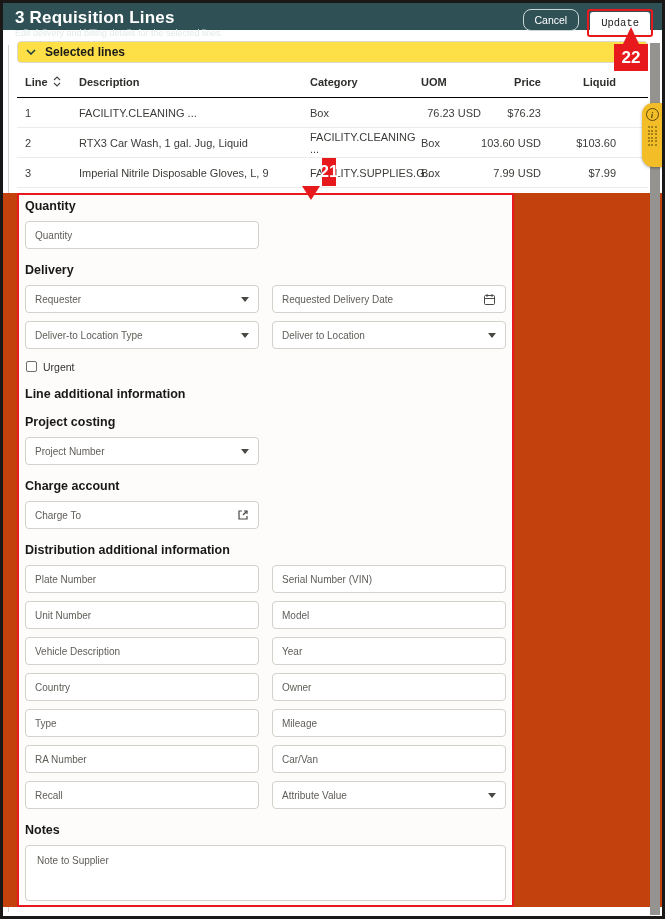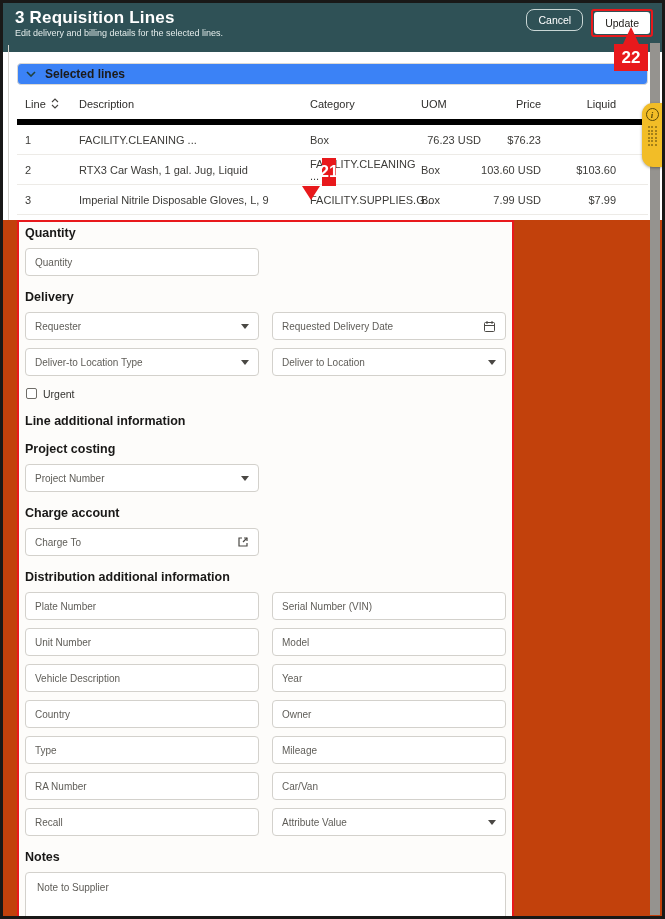--- a/index.html
+++ b/index.html
@@ -2,46 +2,46 @@
 <html><head>
 <meta charset="utf-8">
 <style>
   html,body { margin:0; padding:0; background:#e9e9e9; }
   .frame {
     width:665px; height:919px; box-sizing:border-box;
     border:3px solid #191817; position:relative; background:#fff;
     font-family:"Liberation Sans","DejaVu Sans",sans-serif; overflow:hidden;
   }
   
-  .app-header { height:49px; background:#2f5156; color:#fff; padding:5px 12px 0 12px; box-sizing:border-box; position:relative; }
+  .app-header { height:27px; background:#2f5156; color:#fff; padding:5px 12px 0 12px; box-sizing:border-box; position:relative; }
   .app-title { font-size:17px; font-weight:bold; letter-spacing:.2px; line-height:19px; }
   .app-subtitle { font-size:9px; margin-top:1px; color:#e3ebea; }
   .header-actions { position:absolute; top:6px; right:9px; display:flex; gap:8px; align-items:flex-start; }
   .btn-cancel { background:transparent; color:#fff; border:1px solid #c9d6d5; border-radius:8px; font-size:10.5px; padding:4px 11px; font-family:inherit; cursor:pointer; }
-  .update-outline { border:2px solid #e8191c; padding:1px; border-radius:3px; line-height:0; }
+  .update-outline { border:2px solid #e8191c; padding:1px; border-radius:3px; line-height:0;font-family:Liberation Mono, monospace; }
   .btn-update { background:#fff; color:#24221f; border:0; border-radius:3px; font-size:10.5px; padding:5px 11px; font-family:inherit; cursor:pointer; }
   
   .vline-left { position:absolute; left:5px; top:42px; bottom:4px; width:1px; background:#d6d4cf; }
   .scroll-strip { position:absolute; right:2px; top:40px; bottom:1px; width:10px; background:#95938f; z-index:1; }
   
   .gl-widget { position:absolute; right:0; top:100px; width:20px; height:64px; background:#f2bd27;
     border-radius:11px 0 0 11px; z-index:6; box-shadow:0 1px 3px rgba(0,0,0,.35);
     display:flex; flex-direction:column; align-items:center; padding-top:5px; box-sizing:border-box; }
   .gl-info { width:13px; height:13px; border-radius:50%; border:1.5px solid #5c4a08; color:#5c4a08;
     font-size:9px; font-weight:bold; font-style:italic; display:flex; align-items:center; justify-content:center;
     box-sizing:border-box; font-family:"Liberation Serif",serif; }
   .gl-dots { margin-top:5px; display:grid; grid-template-columns:repeat(3,1fr); gap:1.5px; }
   .gl-dots i { width:2px; height:2px; border-radius:50%; background:#8a6d14; display:block; }
   
   .section-head { margin:11px 14px 0; height:22px; border:1px solid #dbd9d4; border-radius:4px;
-    display:flex; align-items:center; gap:9px; padding:0 8px; box-sizing:border-box; background:#3b82f6; position:relative; z-index:2; }
+    display:flex; align-items:center; gap:9px; padding:0 8px; box-sizing:border-box; background:#fde047; position:relative; z-index:2; }
   .section-title { font-weight:bold; font-size:12px; color:#1c1b1a; }
   .table { margin:0 14px; }
   .thead,.trow { display:grid; grid-template-columns:54px 231px 111px 60px 60px 75px; padding:0 8px; align-items:center; }
-  .thead { height:31px; font-size:11px; font-weight:normal; color:#2e2d2b; border-bottom:6px solid #000000; margin-top:3px; }
+  .thead { height:31px; font-size:11px; font-weight:bold; color:#2e2d2b; border-bottom:1px solid #000000; margin-top:3px; }
   .trow { height:29px; font-size:11px; color:#3c3b38; border-bottom:1px solid #edebe7; }
   .col-price,.col-amount { text-align:right; }
   .line-h { display:flex; align-items:center; gap:5px; }
   
   .form-region { position:relative; background:#c2410c; margin-top:5px; height:714px; }
   .form-box { position:relative; margin-left:14px; width:497px; box-sizing:border-box;
     border:2px solid #e8191c; background:#fdfcfa; padding:3px 6px 4px; min-height:708px; }
   .sec { font-size:12.5px; font-weight:bold; color:#191817; margin:14px 0 8px; }
   .sec.first { margin-top:1px; }
   .sec.lonely { margin-bottom:0; }

